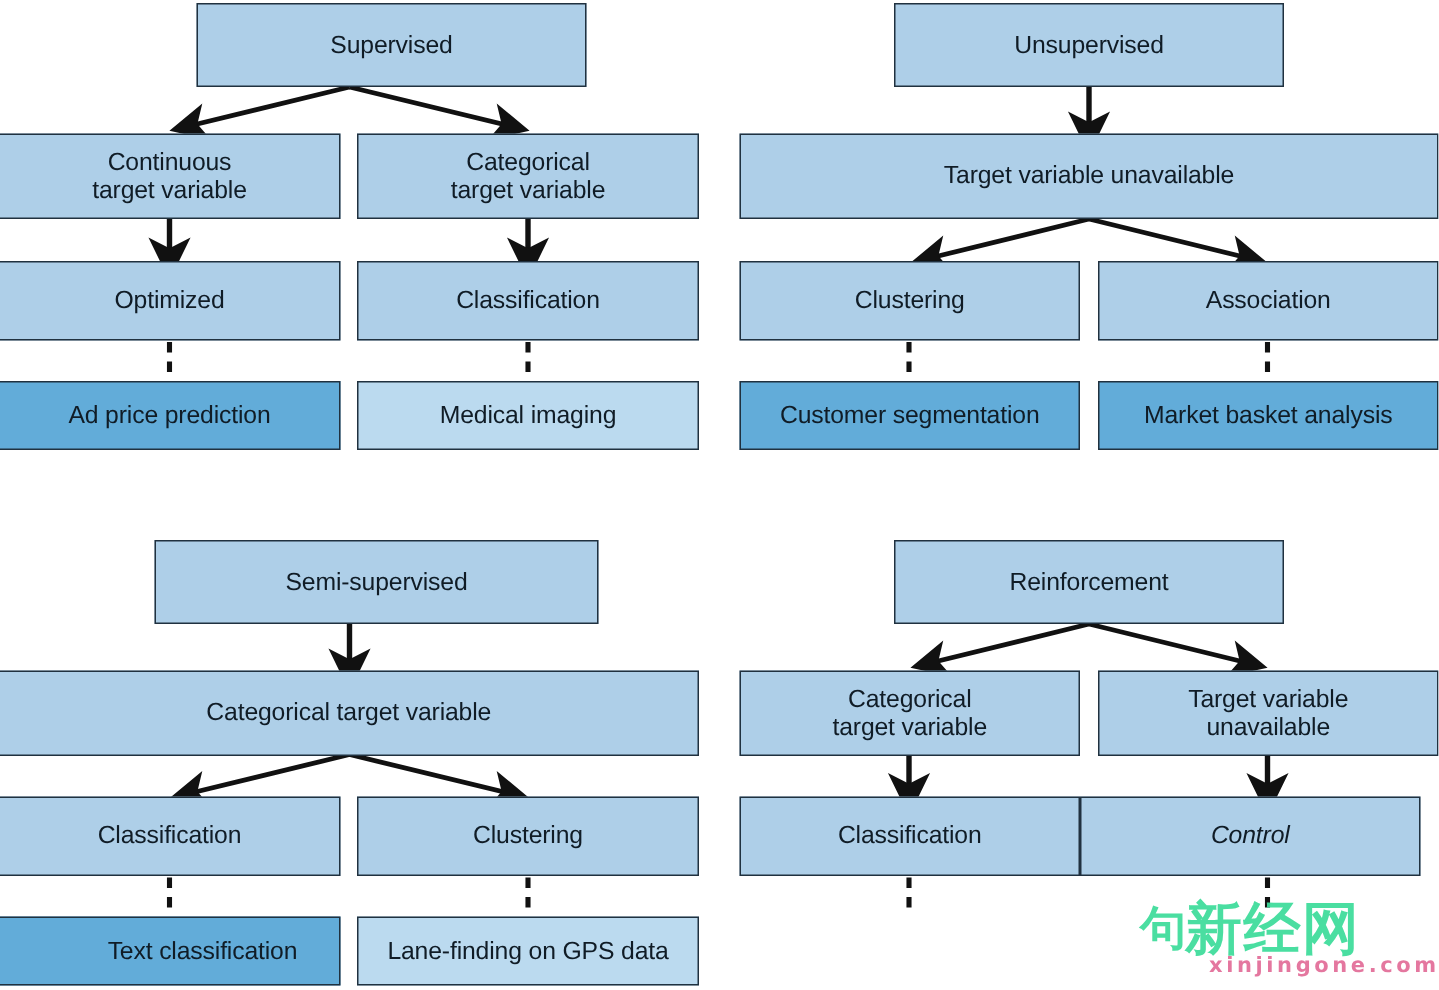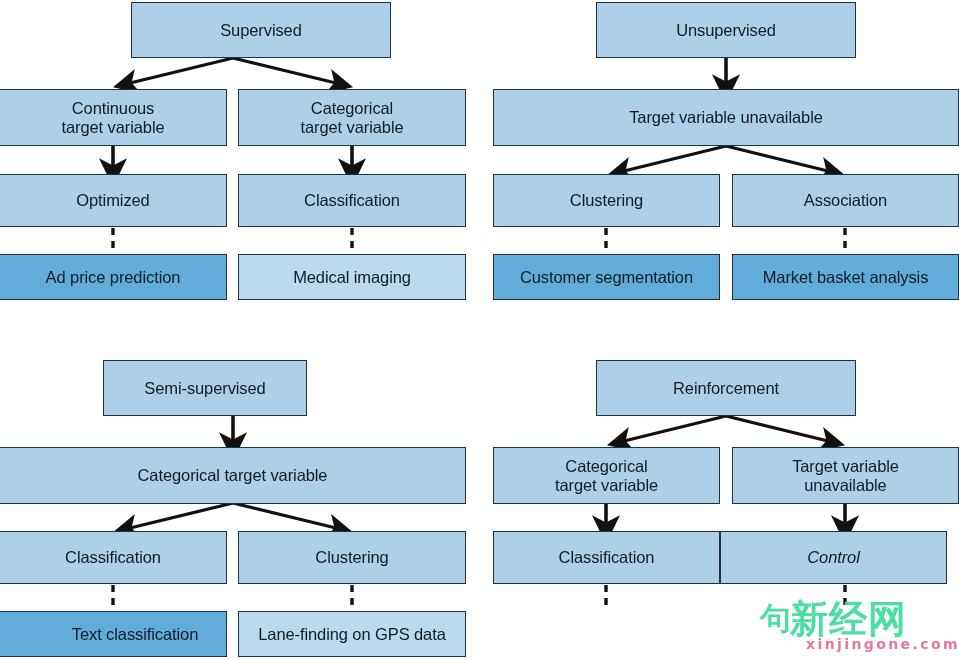--- a/index.html
+++ b/index.html
@@ -150,21 +150,21 @@
   <div class="node" style="left:596px; top:2px; width:260px; height:56px;">Unsupervised</div>
 
   <div class="node" style="left:493px; top:89px; width:466px; height:57px;">Target variable unavailable</div>
 
   <div class="node" style="left:493px; top:174px; width:227px; height:53px;">Clustering</div>
   <div class="node" style="left:732px; top:174px; width:227px; height:53px;">Association</div>
 
   <div class="node dark" style="left:493px; top:254px; width:227px; height:46px;">Customer segmentation</div>
   <div class="node dark" style="left:732px; top:254px; width:227px; height:46px;">Market basket analysis</div>
 
-  <div class="node" style="left:103px; top:360px; width:204px; height:56px;text-align:center;">Semi-supervised</div>
+  <div class="node" style="left:103px; top:360px; width:296px; height:56px;text-align:center;">Semi-supervised</div>
 
   <div class="node" style="left:-1px; top:447px; width:467px; height:57px;">Categorical target variable</div>
 
   <div class="node" style="left:-1px; top:531px; width:228px; height:53px;">Classification</div>
   <div class="node" style="left:238px; top:531px; width:228px; height:53px;">Clustering</div>
 
   <div class="node dark" style="left:-1px; top:611px; width:228px; height:46px;padding-left:44px;">Text classification</div>
   <div class="node light" style="left:238px; top:611px; width:228px; height:46px;">Lane-finding on GPS data</div>
 
   <div class="node" style="left:596px; top:360px; width:260px; height:56px;">Reinforcement</div>

